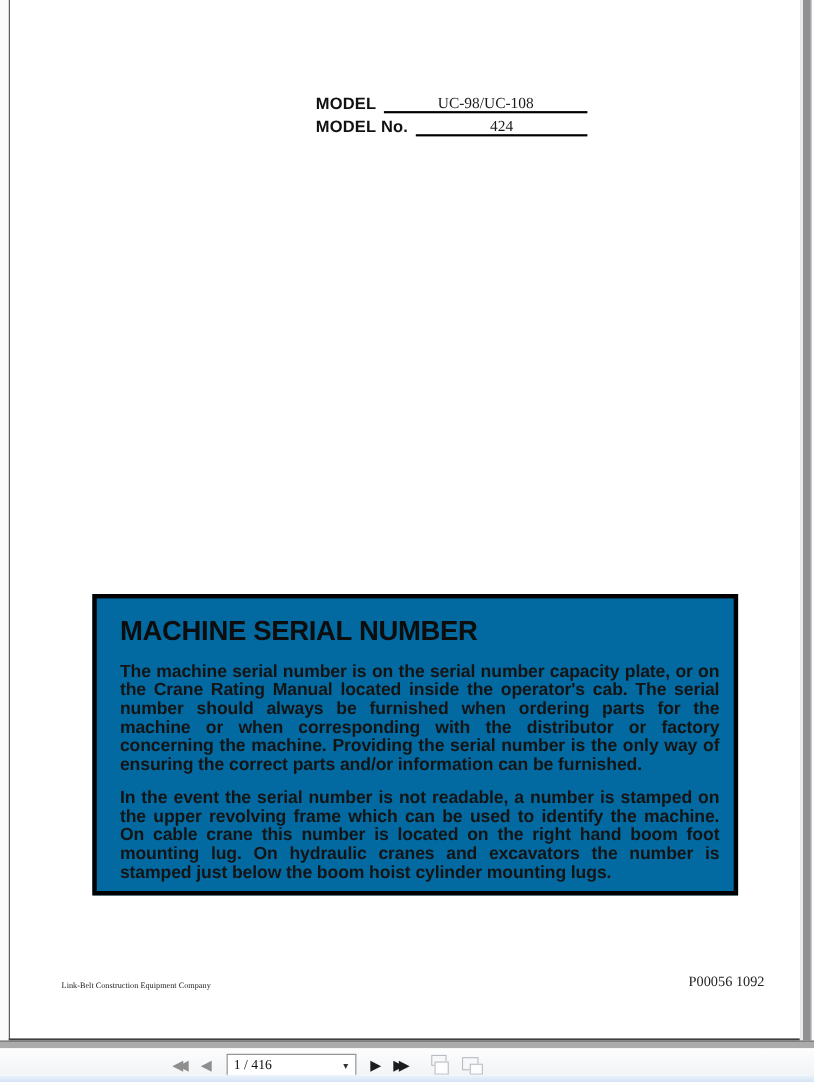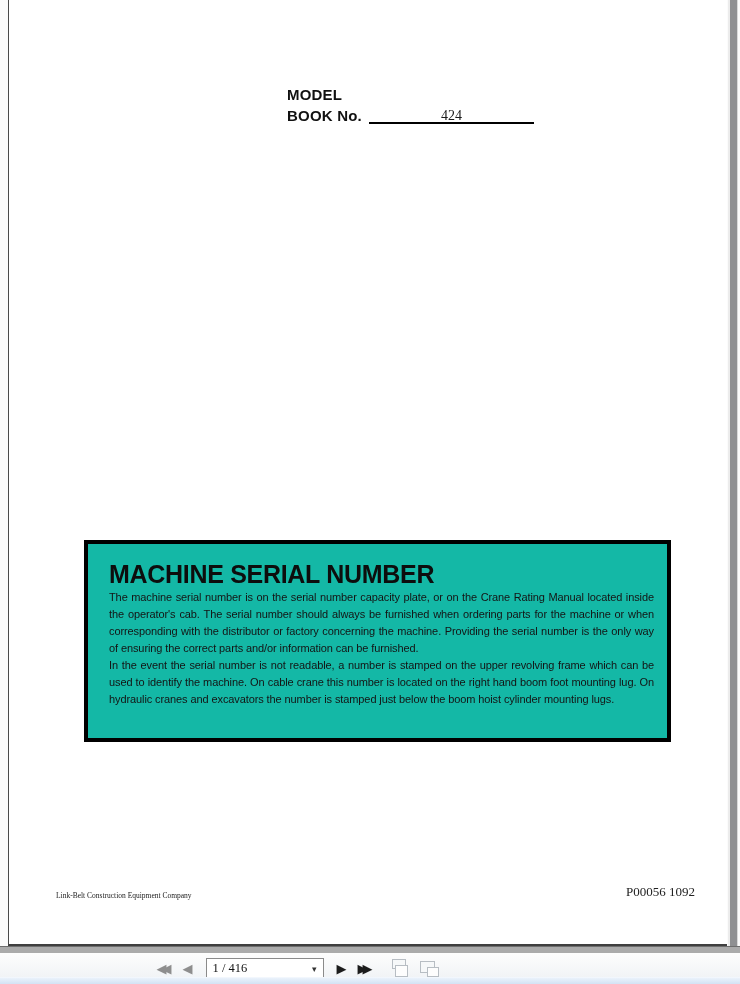--- a/index.html
+++ b/index.html
@@ -68,35 +68,36 @@
     color: #1a1a1a;
     line-height: 17px;
     height: 17px;
     white-space: nowrap;
   }
 
   
   .serial-box {
     position: absolute;
     left: 75px; top: 540px;
-    width: 587px; height: 202px;
+    width: 587px; height: 274px;
     border: 4px solid #000;
-    background: #14b8a6;
+    background: #0369a1;
     padding: 16px 13px 10px 21px;
   }
   .serial-box-title {
     font-size: 25px;
     font-weight: bold;
     color: #0d0d0d;
     letter-spacing: -0.3px;
     white-space: nowrap;
   }
   .serial-box p {
-    font-size: 11px;
-    font-weight: normal;
+    margin-top: 13px;
+    font-size: 16px;
+    font-weight: bold;
     color: #141414;
     line-height: 17px;
     text-align: justify;
     letter-spacing: -0.1px;
   }
 
   
   .footer-left {
     position: absolute;
     left: 47px; top: 891px;
@@ -187,23 +188,24 @@
 </head>
 <body>
 
 <div class="viewer">
 
   <div class="pdf-page">
 
     <div class="header-fields">
       <div class="field-row">
         <span class="field-label">MODEL</span>
+        <span class="field-line">UC-98/UC-108</span>
       </div>
       <div class="field-row">
-        <span class="field-label">BOOK No.</span>
+        <span class="field-label">MODEL No.</span>
         <span class="field-line">424</span>
       </div>
     </div>
 
     <div class="serial-box">
       <div class="serial-box-title">MACHINE SERIAL NUMBER</div>
       <p>The machine serial number is on the serial number capacity plate, or on the Crane Rating Manual located inside the operator's cab.  The serial number should always be furnished when ordering parts for the machine or when corresponding with the distributor or factory concerning the machine.  Providing the serial number is the only way of ensuring the correct parts and/or information can be furnished.</p>
       <p>In the event the serial number is not readable, a number is stamped on the upper revolving frame which can be used to identify the machine.  On cable crane this number is located on the right hand boom foot mounting lug.  On hydraulic cranes and excavators the number is stamped just below the boom hoist cylinder mounting lugs.</p>
     </div>
 

